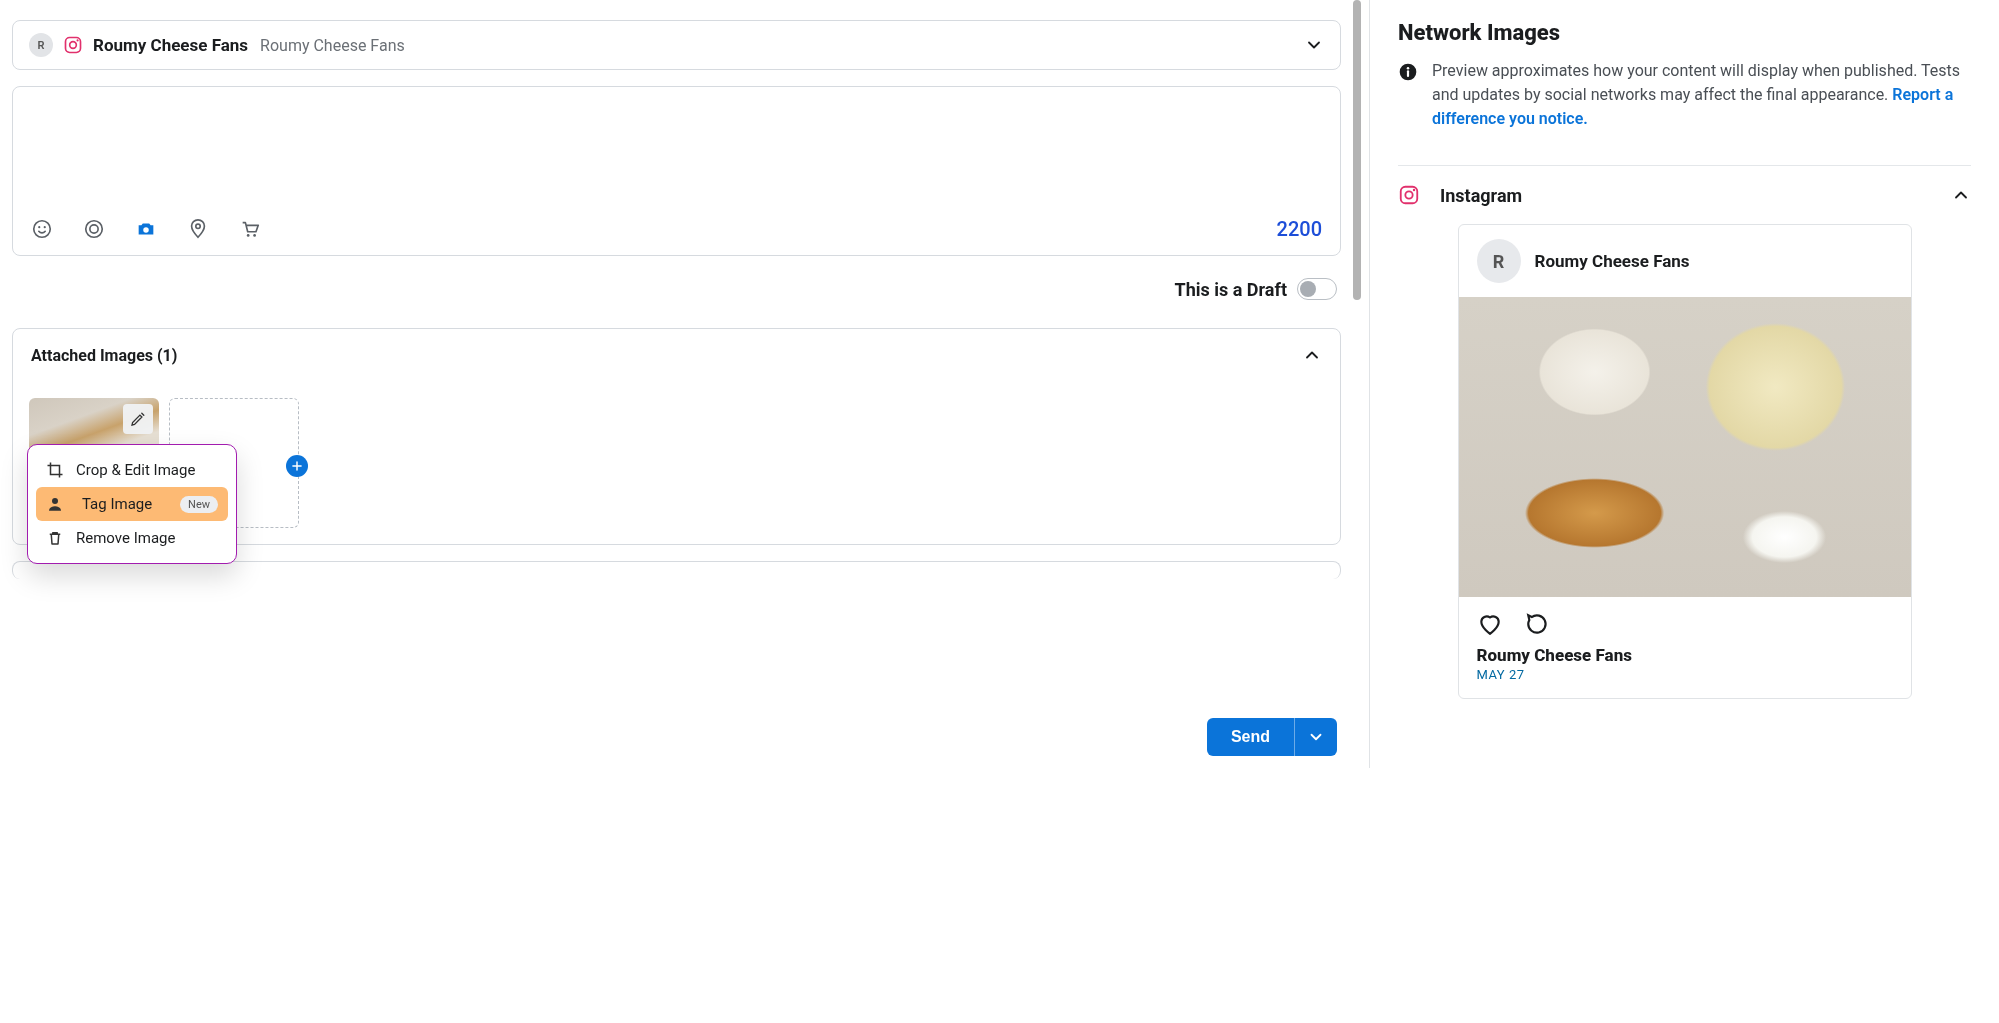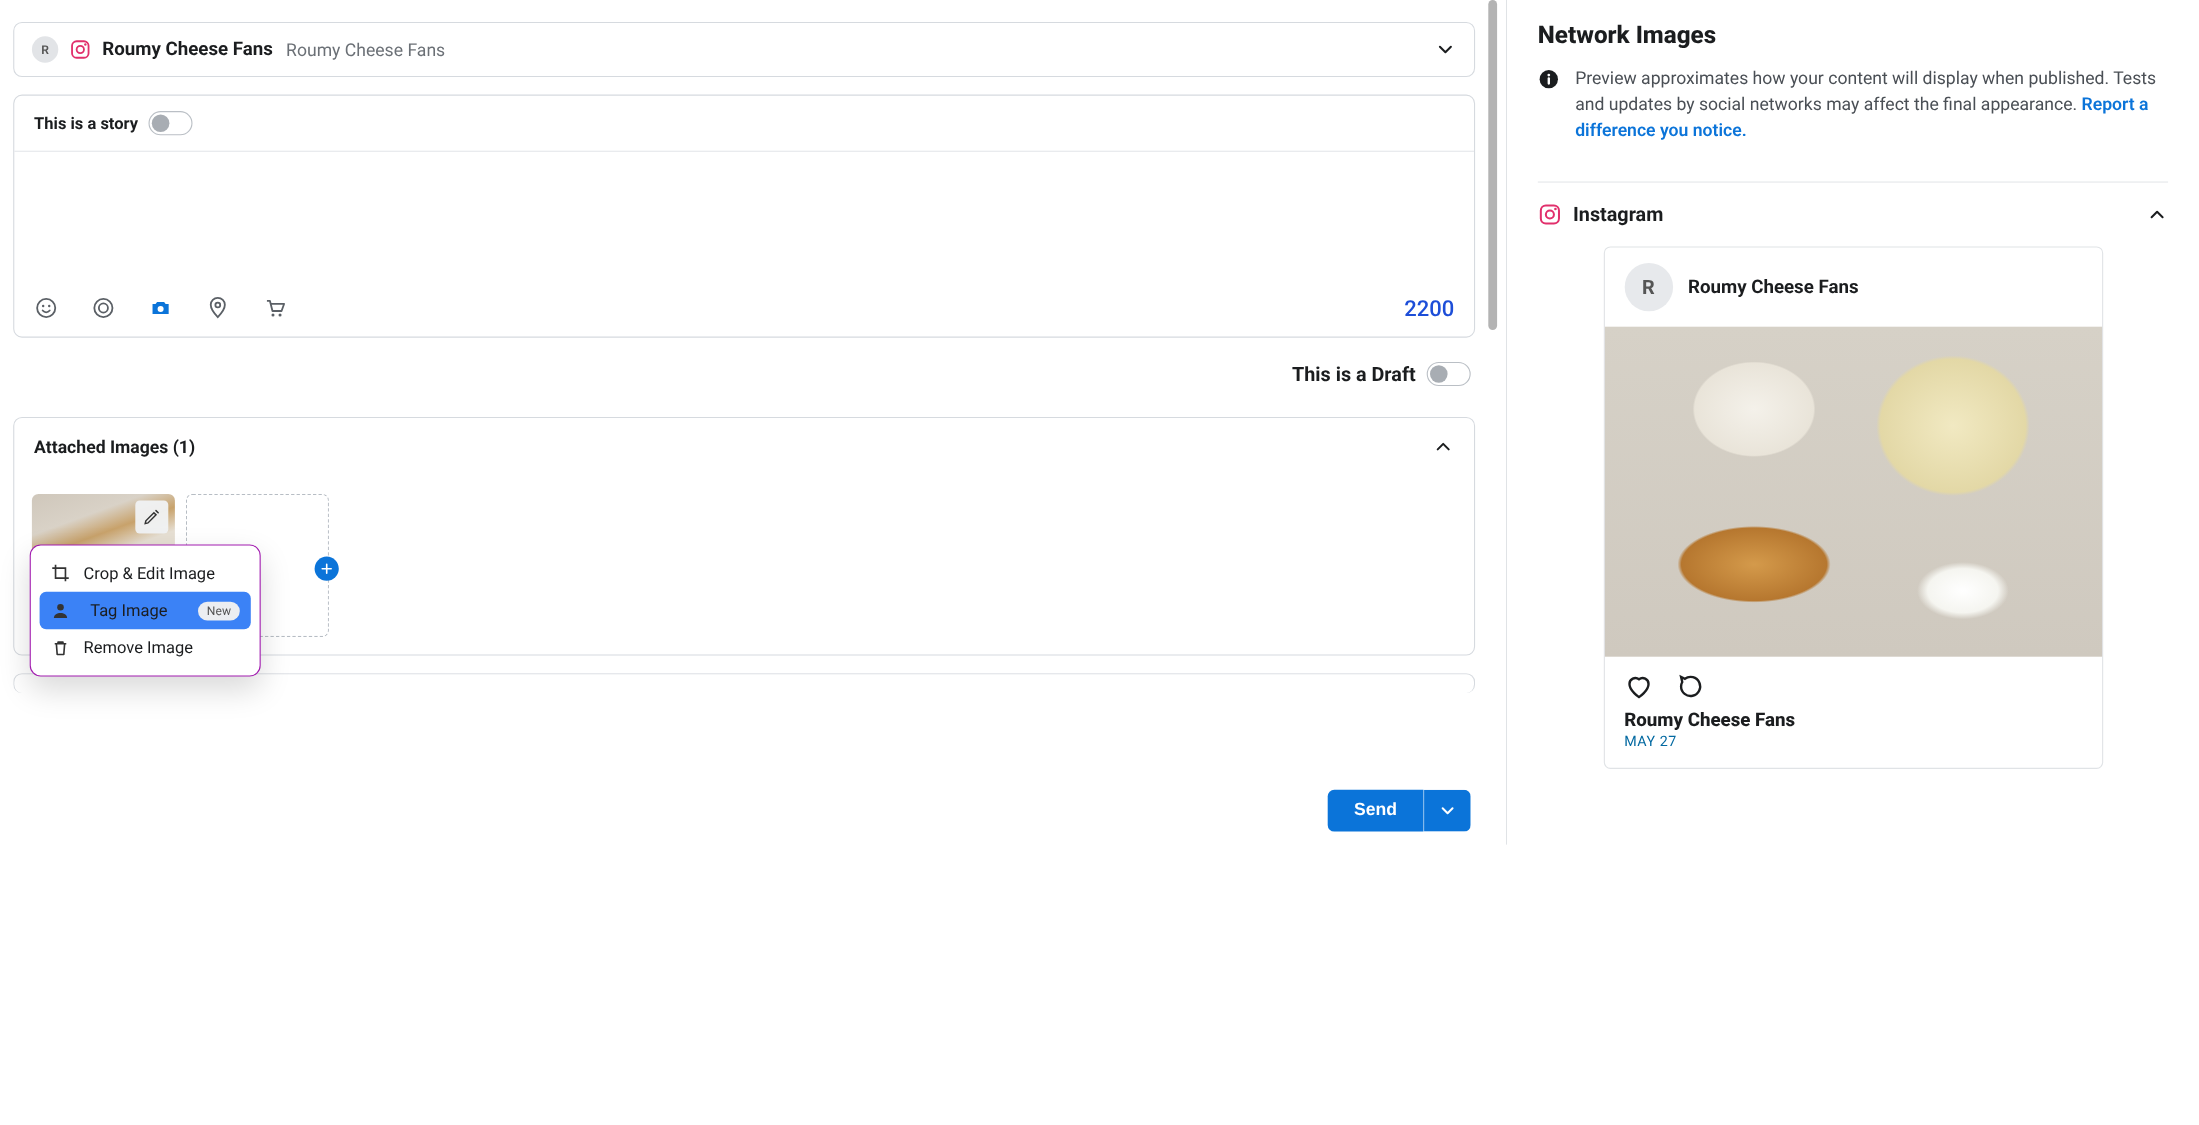--- a/index.html
+++ b/index.html
@@ -122,21 +122,21 @@
     position:absolute;
     left: 14px; top: 62px;
     background:#fff;border:1px solid #a21caf;border-radius:10px;
     box-shadow: 0 12px 28px rgba(0,0,0,.15);
     padding:8px;width:210px;z-index:10;
   }
   .menu-item {
     display:flex;align-items:center;gap:12px;padding:8px 10px;border-radius:6px;
     font-size:15px;
   }
-  .menu-item.hl { background:#3b82f6;gap:18px; }
+  .menu-item.hl { background:#fdba74;gap:18px; }
   .badge-new {
     margin-left:auto;font-size:11px;background:#eceef1;color:#555;border-radius:12px;padding:2px 8px;
   }
   .mi-icon { width:18px;height:18px;display:flex;align-items:center;justify-content:center;color:#333; }
   
   .send-wrap {
     position:absolute;bottom:12px;right:24px;display:flex;
   }
   .send-btn {
     background:#0b74d9;color:#fff;font-weight:700;font-size:16px;
@@ -144,21 +144,21 @@
   }
   .send-more {
     background:#0b74d9;color:#fff;border:none;border-left:1px solid rgba(255,255,255,.4);
     padding:10px 12px;border-radius:0 6px 6px 0;
   }
   
   .np-title { font-size:22px;font-weight:800;margin-bottom:14px; }
   .np-info { display:flex;gap:14px;color:#4a4f55;font-size:16px;line-height:1.5;margin-bottom:34px; }
   .np-info a { color:#0b74d9;font-weight:600;text-decoration:none; }
   .divider { height:1px;background:#e4e7ea;margin:8px 0 18px; }
-  .pv-head { display:flex;align-items:center;gap:10px;margin-bottom:18px; }
+  .pv-head { display:flex;align-items:center;gap:20px;margin-bottom:18px; }
   .pv-head .name { font-weight:700;font-size:18px; }
   .pv-card {
     border:1px solid #e0e3e6;border-radius:6px;width:454px;margin:0 auto;
     box-shadow: 0 0 0 rgba(0,0,0,0);
     background:#fff;
   }
   .pv-top { display:flex;align-items:center;gap:14px;padding:14px 18px; }
   .pv-avatar {
     width:44px;height:44px;border-radius:50%;background:#e7e9ec;display:flex;align-items:center;justify-content:center;
     font-weight:700;font-size:18px;color:#555;
@@ -199,24 +199,20 @@
       <span class="acct-name">Roumy Cheese Fans</span>
       <span class="acct-sub">Roumy Cheese Fans</span>
       <span class="chev">
         <svg viewBox="0 0 24 24" width="20" height="20">
             <path d="M6 9l6 6 6-6" fill="none" stroke="#1b1d1f" stroke-width="2.2" stroke-linecap="round" stroke-linejoin="round"></path>
           </svg>
       </span>
     </div>
 
     <div class="card">
-      <div class="story-row">
-        <span class="story-label">This is a story</span>
-        <span class="toggle"></span>
-      </div>
       <div class="compose-body"></div>
       <div class="compose-tools">
         <span class="tool">
           <svg viewBox="0 0 24 24" width="22" height="22">
               <circle cx="12" cy="12" r="9" fill="none" stroke="currentColor" stroke-width="1.8"></circle>
               <circle cx="9" cy="10" r="1.2" fill="currentColor"></circle>
               <circle cx="15" cy="10" r="1.2" fill="currentColor"></circle>
               <path d="M8.5 14.5c1 1.2 2.2 1.8 3.5 1.8s2.5-.6 3.5-1.8" fill="none" stroke="currentColor" stroke-width="1.8" stroke-linecap="round"></path>
             </svg>
         </span>

